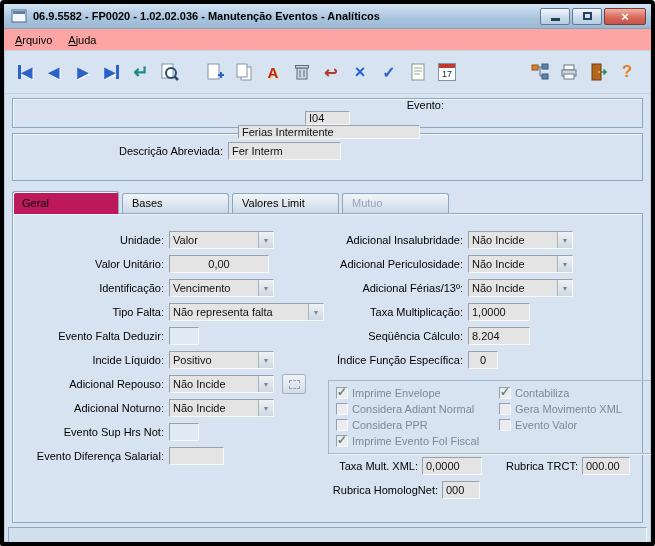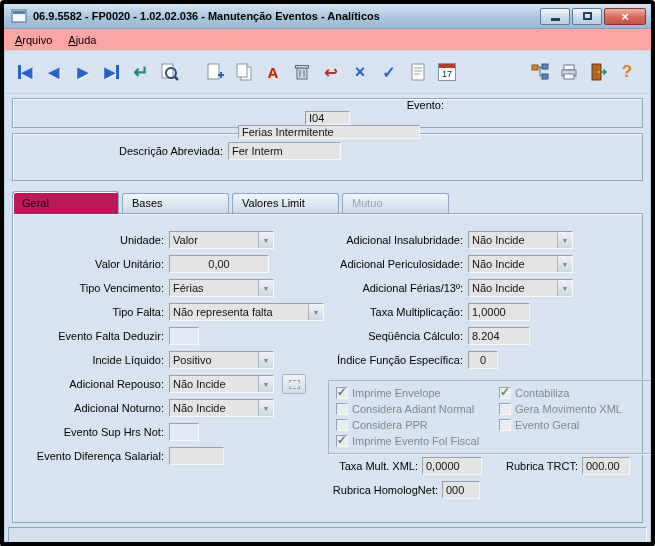--- a/index.html
+++ b/index.html
@@ -269,23 +269,23 @@
         <div class="combo w105">
           <span class="cval">Valor</span>
           <span class="cbtn">▼</span>
         </div>
       </div>
       <div class="frow">
         <span class="flabel">Valor Unitário:</span>
         <input class="tfield w100 center" value="0,00" style="">
       </div>
       <div class="frow">
-        <span class="flabel">Tipo Vencimento:</span>
-        <div class="combo w105">
-          <span class="cval">Férias</span>
+        <span class="flabel">Identificação:</span>
+        <div class="combo w105">
+          <span class="cval">Vencimento</span>
           <span class="cbtn">▼</span>
         </div>
       </div>
       <div class="frow">
         <span class="flabel">Tipo Falta:</span>
         <div class="combo w155">
           <span class="cval">Não representa falta</span>
           <span class="cbtn">▼</span>
         </div>
       </div>
@@ -385,21 +385,21 @@
           <label class="cbrow">
             <span class="cb checked"></span>
             <span>Contabiliza</span>
           </label>
           <label class="cbrow">
             <span class="cb"></span>
             <span>Gera Movimento XML</span>
           </label>
           <label class="cbrow">
             <span class="cb"></span>
-            <span>Evento Geral</span>
+            <span>Evento Valor</span>
           </label>
         </div>
       </div>
 
       <div class="frow2">
         <span class="fl-taxa">Taxa Mult. XML:</span>
         <input class="tfield w60" value="0,0000" style="">
         <span class="fl-trct">Rubrica TRCT:</span>
         <input class="tfield w48" value="000.00" style="">
       </div>

